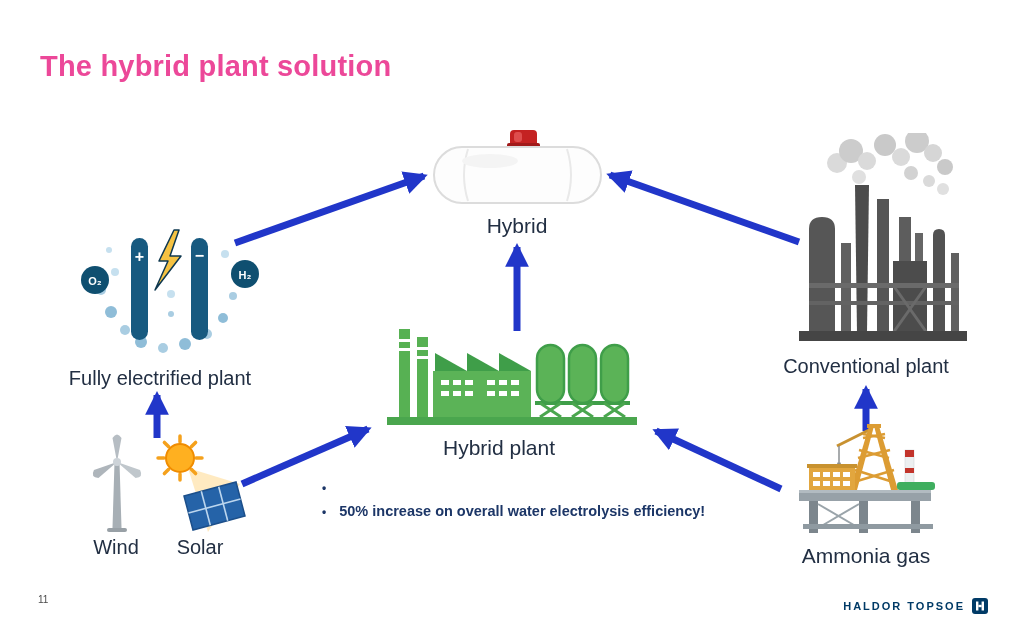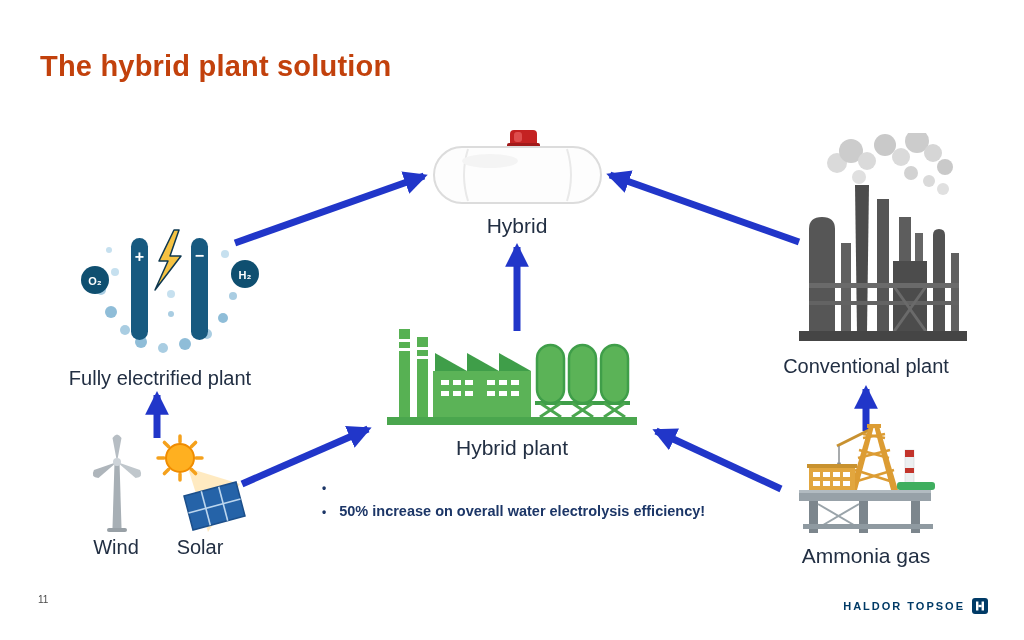--- a/index.html
+++ b/index.html
@@ -1,18 +1,18 @@
 <!DOCTYPE html>
 <html><head>
 <meta charset="utf-8">
 <style>
   html,body{margin:0;padding:0;background:#fff;}
   .slide{position:relative;width:1024px;height:640px;background:#ffffff;overflow:hidden;
          font-family:"Liberation Sans","DejaVu Sans",sans-serif;color:#222f43;}
-  .title{position:absolute;left:40px;top:50px;font-size:29px;font-weight:700;color:#c2410c;letter-spacing:.2px;}
+  .title{position:absolute;left:40px;top:50px;font-size:29px;font-weight:700;color:#ec4899;letter-spacing:.2px;}
   .node-label{position:absolute;text-align:center;font-size:21px;color:#222f43;}
   .node-label.small{font-size:20px;}
   .icon-abs{position:absolute;}
   .arrows{position:absolute;left:0;top:0;z-index:1;}
   .iconlayer{z-index:2;}
   .bullets{position:absolute;left:322px;top:479px;z-index:3;}
   .bullet-line{display:flex;align-items:flex-start;gap:13px;margin-bottom:5px;
                font-size:14.5px;font-weight:700;color:#1c3667;}
   .bullet-dot{font-size:12px;line-height:19px;}
   .pagenum{position:absolute;left:38px;top:594px;font-size:10px;color:#4a4a4a;}
@@ -147,21 +147,21 @@
       <line x1="176" y1="80" x2="155" y2="94" stroke="#4aa64e" stroke-width="3"></line>
       <line x1="187" y1="80" x2="208" y2="94" stroke="#4aa64e" stroke-width="3"></line>
       <line x1="208" y1="80" x2="187" y2="94" stroke="#4aa64e" stroke-width="3"></line>
       <line x1="219" y1="80" x2="240" y2="94" stroke="#4aa64e" stroke-width="3"></line>
       <line x1="240" y1="80" x2="219" y2="94" stroke="#4aa64e" stroke-width="3"></line>
       <rect x="152" y="22" width="27" height="58" rx="13.5" fill="#5bb357" stroke="#3f9e49" stroke-width="2.5"></rect>
       <rect x="184" y="22" width="27" height="58" rx="13.5" fill="#5bb357" stroke="#3f9e49" stroke-width="2.5"></rect>
       <rect x="216" y="22" width="27" height="58" rx="13.5" fill="#5bb357" stroke="#3f9e49" stroke-width="2.5"></rect>
     </g>
   </svg>
-  <div class="node-label" style="left:412px;top:436px;width:200px;">Hybrid plant</div>
+  <div class="node-label" style="left:399px;top:436px;width:200px;">Hybrid plant</div>
 
   <div class="bullets">
     <div class="bullet-line">
       <span class="bullet-dot">•</span>
     </div>
     <div class="bullet-line">
       <span class="bullet-dot">•</span>
       <span>50% increase on overall water electrolysis efficiency!</span>
     </div>
   </div>

